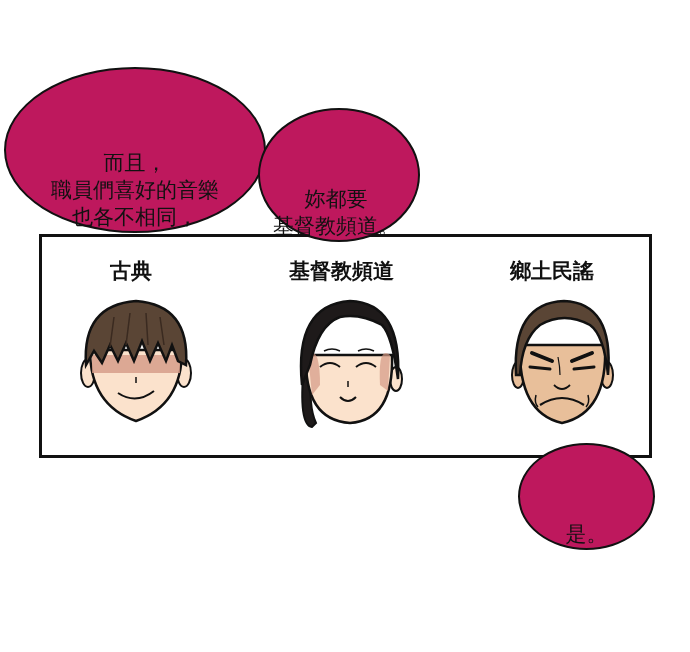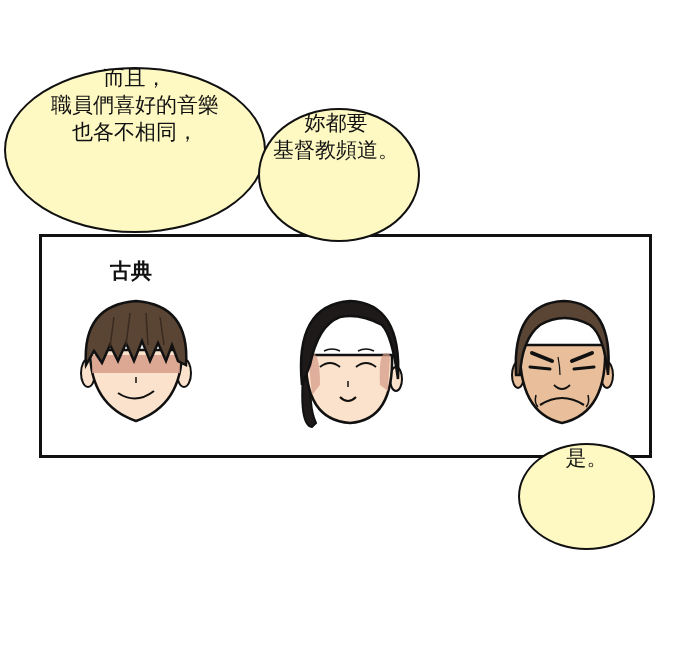--- a/index.html
+++ b/index.html
@@ -1,27 +1,29 @@
 <!DOCTYPE html>
 <html><head>
 <meta charset="utf-8">
 <style>
   html, body { margin: 0; padding: 0; background: #ffffff; }
   body { width: 690px; height: 652px; position: relative; overflow: hidden; font-family: "DejaVu Sans", sans-serif; }
-  .bubble { position: absolute; background: #fef9c3; border: 2.5px solid #111; border-radius: 50%; box-sizing: border-box; display: flex; align-items: flex-start; justify-content: center; text-align: center; color: #111; }
+  .bubble { position: absolute; background: #be185d; border: 2.5px solid #111; border-radius: 50%; box-sizing: border-box; display: flex; align-items: flex-end; justify-content: center; text-align: center; color: #111; }
   .bubble .txt { font-size: 21px; line-height: 27px; white-space: pre-line; }
   .panel { position: absolute; left: 39px; top: 234px; width: 613px; height: 224px; border: 3px solid #111; box-sizing: border-box; background: #fff; }
   .label { position: absolute; top: 20px; font-family: "DejaVu Serif", serif; font-weight: bold; font-size: 21px; color: #111; letter-spacing: 0px; text-align: right; }
   .face { position: absolute; }
 </style>
 </head>
 <body>
 
 <div class="panel">
   <span class="label" style="left:68px;">古典</span>
+  <span class="label" style="left:247px;">基督教頻道</span>
+  <span class="label" style="left:468px;">鄉土民謠</span>
 
   <svg class="face" style="left:38px;top:58px;" width="112" height="135" viewBox="0 0 112 135">
     <ellipse cx="8" cy="78" rx="7" ry="14" fill="#fbe2cc" stroke="#111" stroke-width="2"></ellipse>
     <ellipse cx="104" cy="78" rx="7" ry="14" fill="#fbe2cc" stroke="#111" stroke-width="2"></ellipse>
     <path d="M10 55 Q10 110 56 126 Q102 110 102 55 Z" fill="#fbe2cc" stroke="#111" stroke-width="2.5"></path>
     <rect x="12" y="60" width="88" height="18" fill="#d49a86" opacity="0.8"></rect>
     <path d="M6 70 Q2 10 56 6 Q110 10 106 70 L98 66 L92 50 L86 66 L78 48 L70 66 L62 46 L54 66 L46 48 L38 66 L30 50 L22 68 L14 56 Z" fill="#5a4535" stroke="#111" stroke-width="2.5"></path>
     <path d="M34 22 L30 52 M50 18 L46 50 M66 18 L68 50 M80 22 L84 50" stroke="#3a2a20" stroke-width="1.5"></path>
     <line x1="56" y1="82" x2="56" y2="88" stroke="#111" stroke-width="1.5"></line>
     <path d="M38 98 Q56 110 74 96" fill="none" stroke="#111" stroke-width="2"></path>

